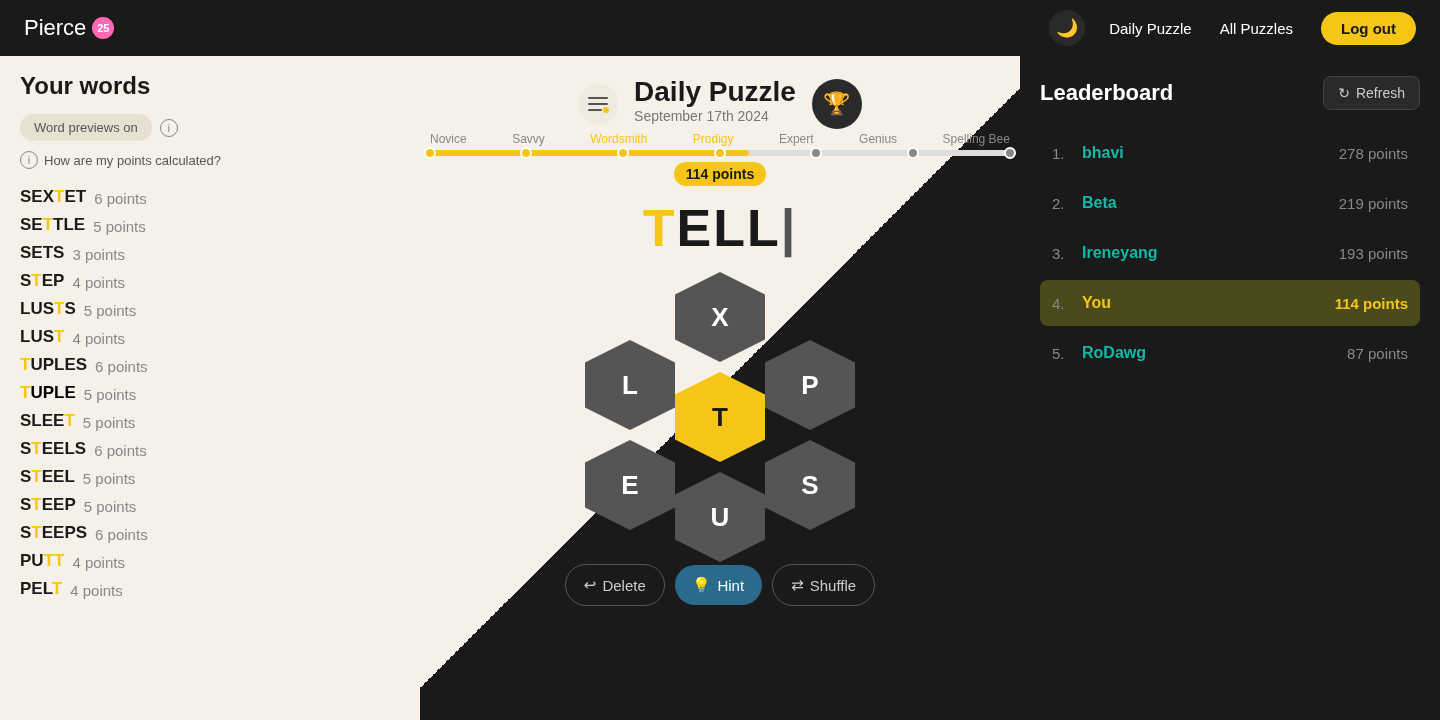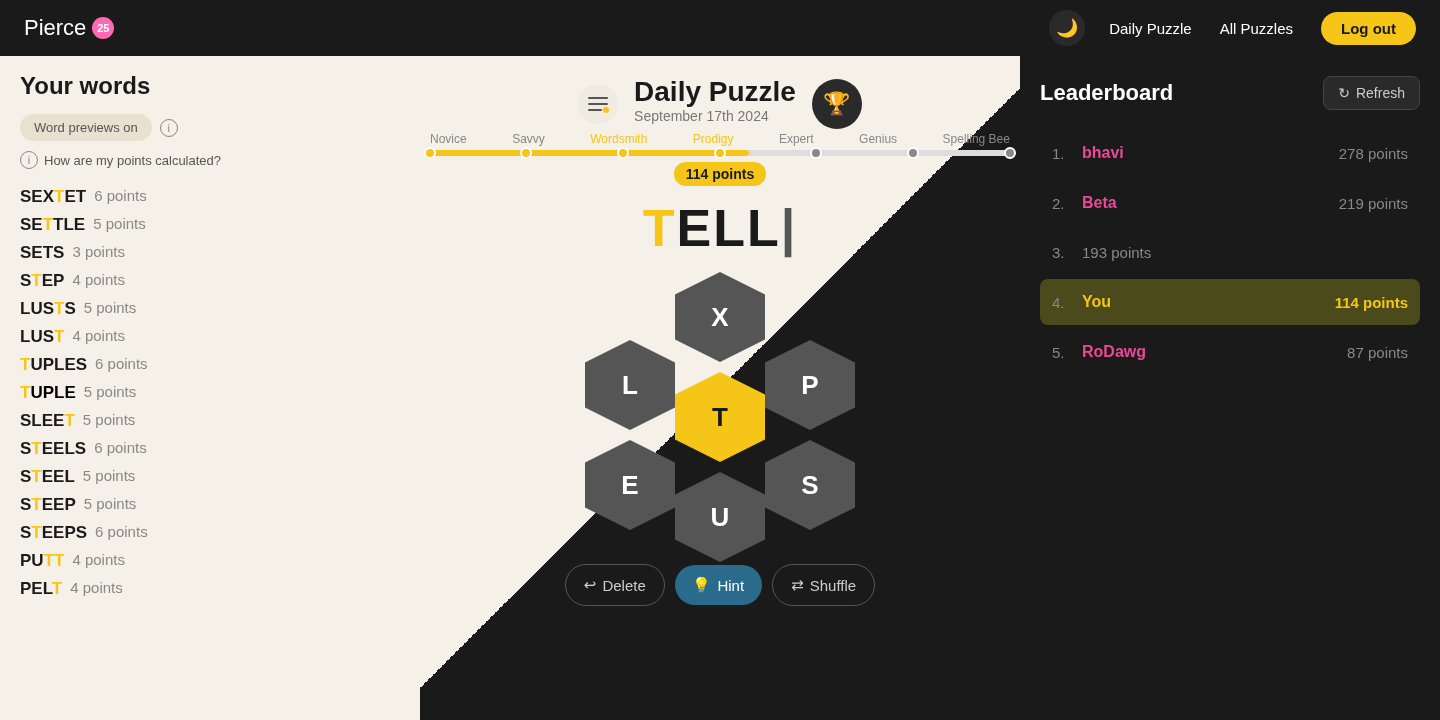--- a/index.html
+++ b/index.html
@@ -118,21 +118,21 @@
       display: flex;
       align-items: center;
       gap: 6px;
       font-size: 13px;
       color: #555;
       margin-bottom: 14px;
     }
     .word-list { list-style: none; }
     .word-item {
       display: flex;
-      align-items: flex-start;
+      align-items: flex-end;
       gap: 8px;
       padding: 4px 0;
       font-size: 16px;
     }
     .word-text {
       font-weight: 600;
       color: #1a1a1a;
       font-size: 17px;
     }
     .word-text .highlight {
@@ -392,21 +392,21 @@
     }
     .lb-rank {
       font-size: 15px;
       color: #888;
       width: 30px;
     }
     .lb-name {
       flex: 1;
       font-size: 16px;
       font-weight: 600;
-      color: #ec4899;
+      color: #14b8a6;
     }
     .leaderboard-item.you .lb-name {
       color: #f5c518;
     }
     .lb-points {
       font-size: 15px;
       color: #888;
     }
     .leaderboard-item.you .lb-points {
       color: #f5c518;
@@ -604,20 +604,21 @@
         <span class="lb-name">bhavi</span>
         <span class="lb-points">278 points</span>
       </li>
       <li class="leaderboard-item">
         <span class="lb-rank">2.</span>
         <span class="lb-name">Beta</span>
         <span class="lb-points">219 points</span>
       </li>
       <li class="leaderboard-item">
         <span class="lb-rank">3.</span>
+        <span class="lb-name">Ireneyang</span>
         <span class="lb-points">193 points</span>
       </li>
       <li class="leaderboard-item you">
         <span class="lb-rank">4.</span>
         <span class="lb-name">You</span>
         <span class="lb-points">114 points</span>
       </li>
       <li class="leaderboard-item">
         <span class="lb-rank">5.</span>
         <span class="lb-name">RoDawg</span>

